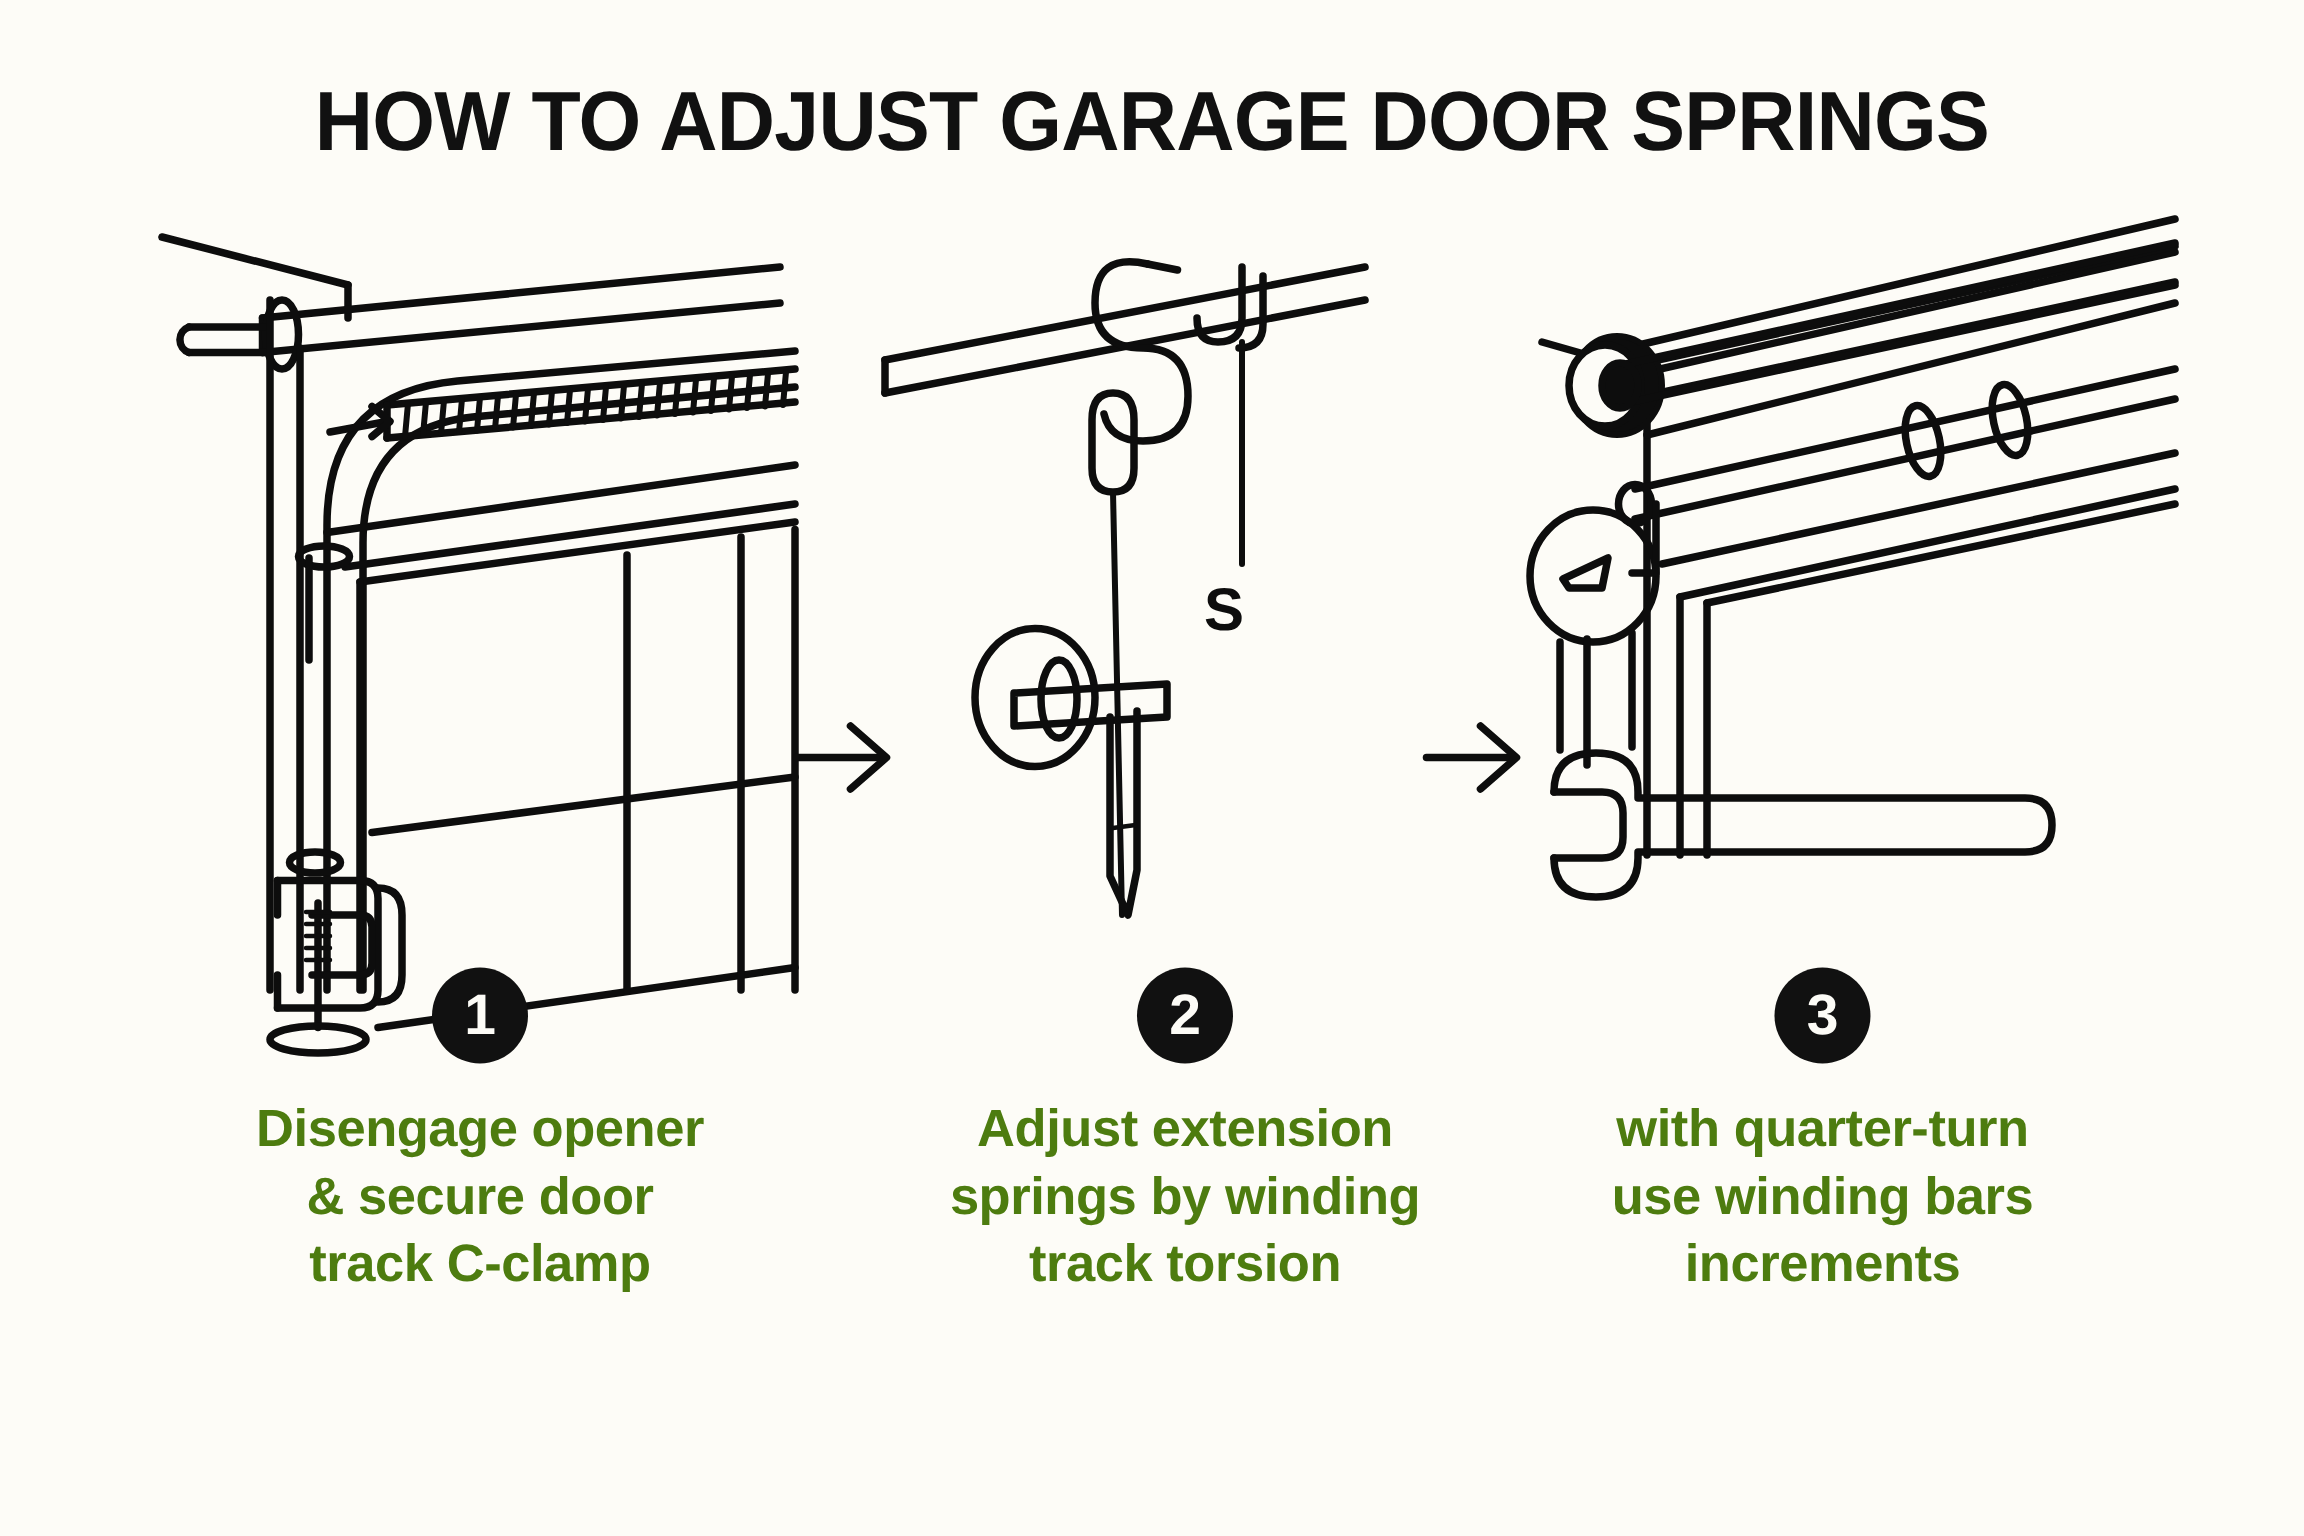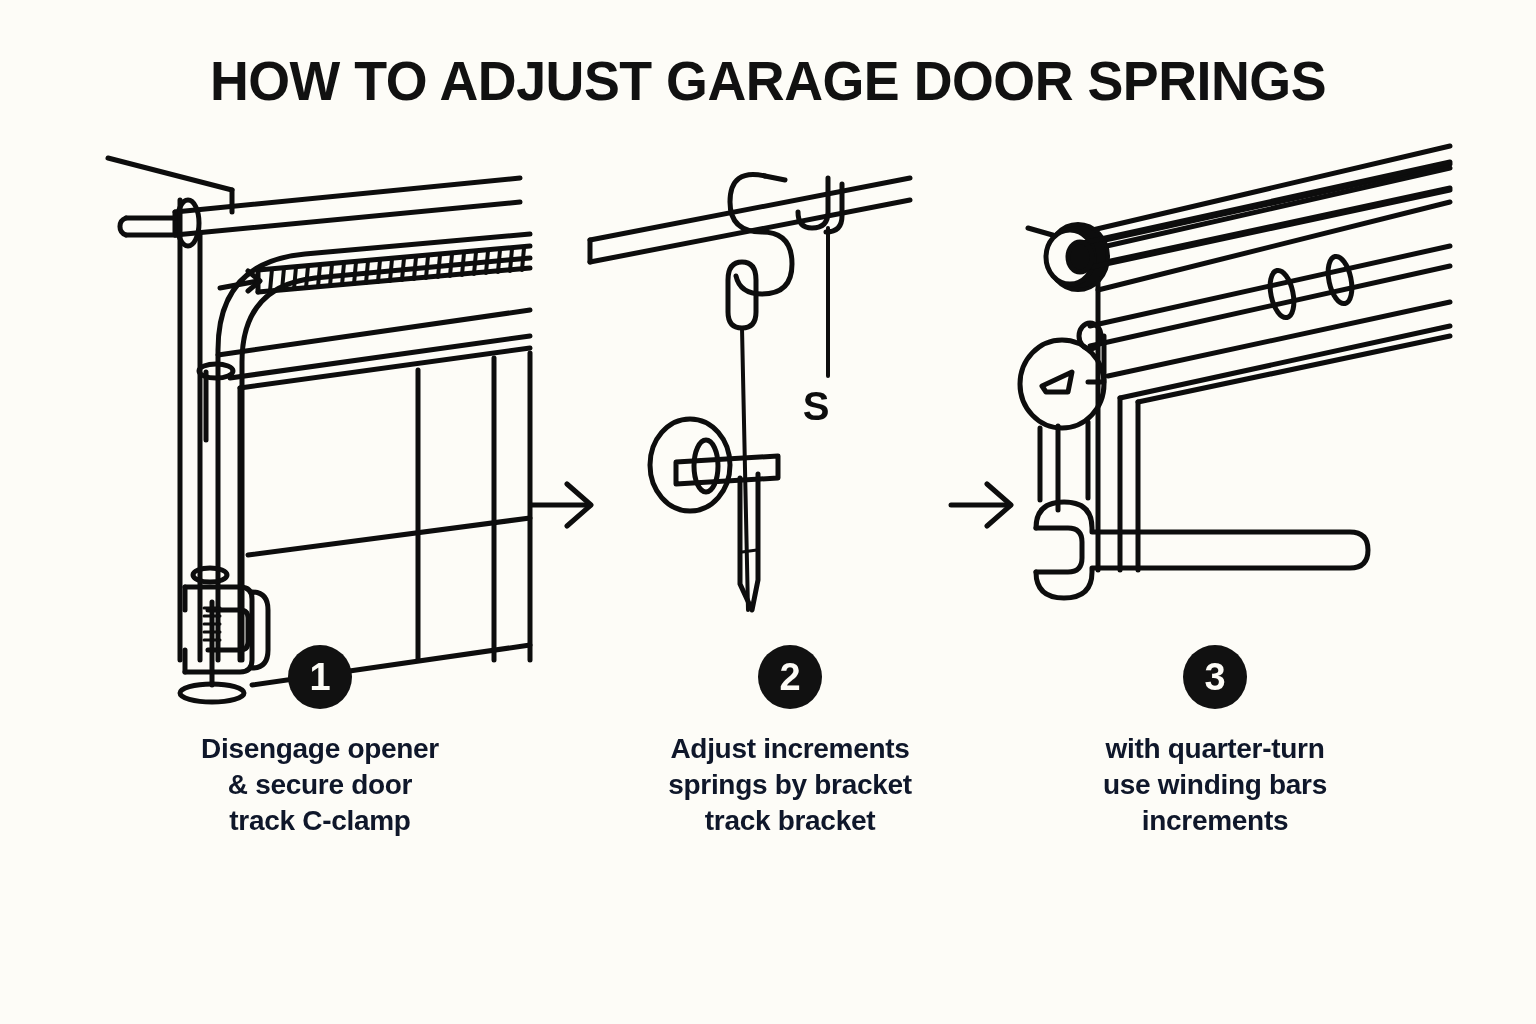--- a/index.html
+++ b/index.html
@@ -71,23 +71,23 @@
     font-family: "Liberation Sans", sans-serif;
     font-weight: bold;
     font-size: 38px;
     line-height: 64px;
     text-align: center;
     margin: 0 auto 22px auto;
   }
   .caption {
     font-family: "Liberation Sans", sans-serif;
     font-weight: bold;
-    font-size: 28px;
+    font-size: 35px;
     line-height: 1.28;
-    color: #0f172a;
+    color: #4d7c0f;
     letter-spacing: -0.3px;
   }
   .caption div { white-space: nowrap; }
   .ink {
     fill: none;
     stroke: #0d0d0d;
     stroke-width: 5;
     stroke-linecap: round;
     stroke-linejoin: round;
   }
@@ -330,23 +330,23 @@
     <div class="caption">
       <div>Disengage opener</div>
       <div>&amp; secure door</div>
       <div>track C-clamp</div>
     </div>
   </div>
 
   <div class="step" id="step-2">
     <div class="badge">2</div>
     <div class="caption">
-      <div>Adjust increments</div>
-      <div>springs by bracket</div>
-      <div>track bracket</div>
+      <div>Adjust extension</div>
+      <div>springs by winding</div>
+      <div>track torsion</div>
     </div>
   </div>
 
   <div class="step" id="step-3">
     <div class="badge">3</div>
     <div class="caption">
       <div>with quarter-turn</div>
       <div>use winding bars</div>
       <div>increments</div>
     </div>

